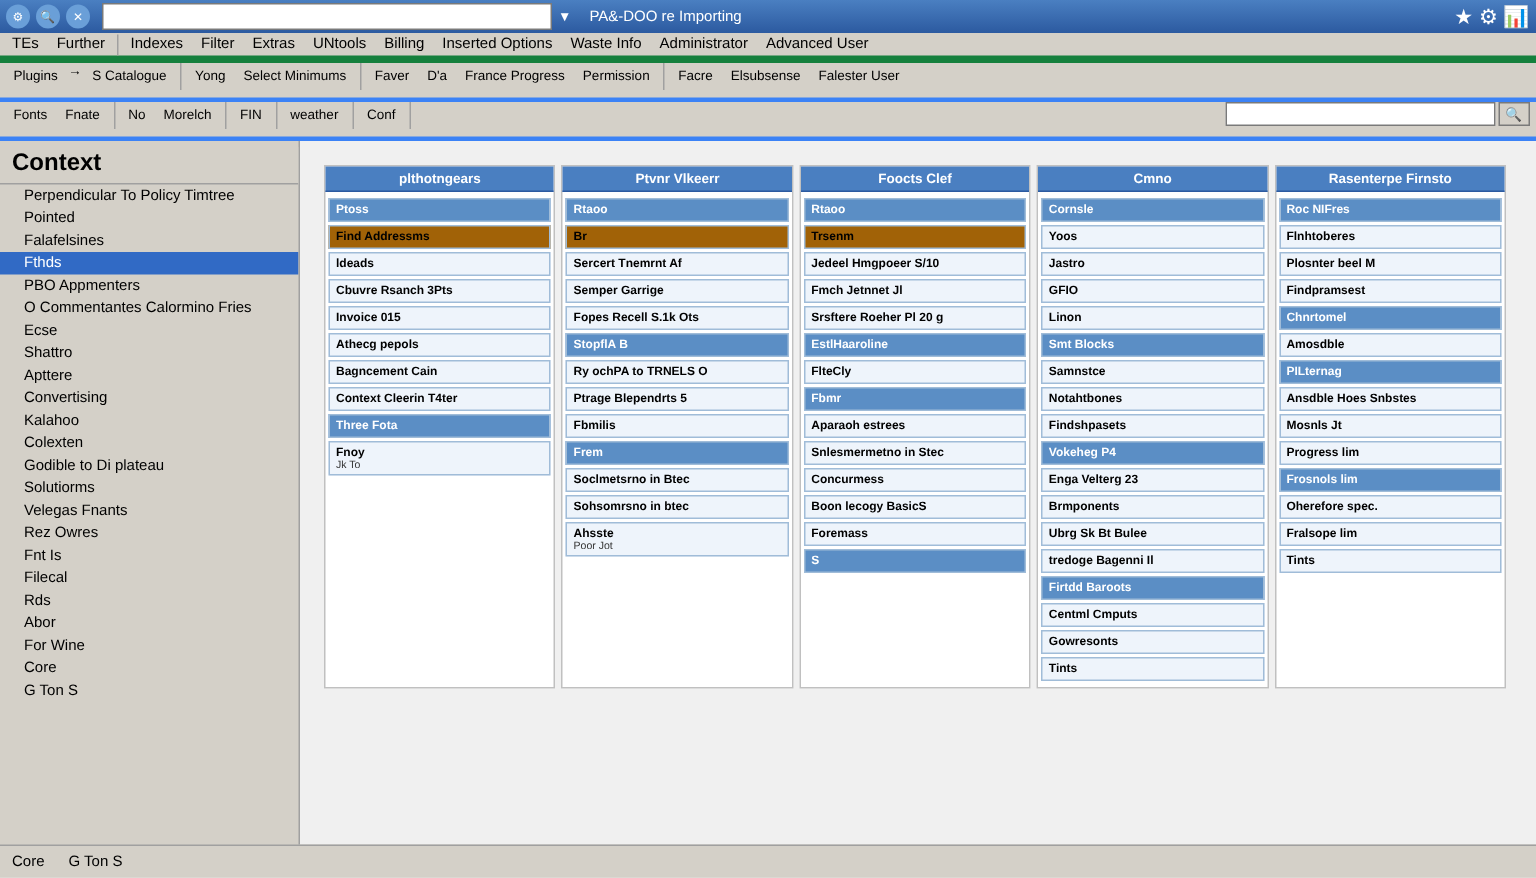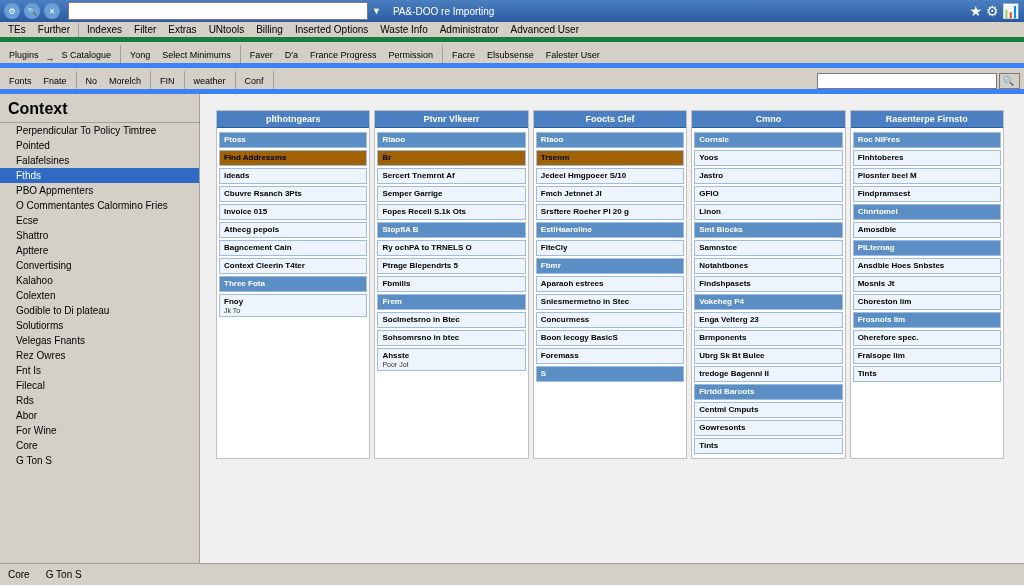--- a/index.html
+++ b/index.html
@@ -49,24 +49,24 @@
       font-size: 10px;
       cursor: pointer;
       white-space: nowrap;
     }
 
     
     .toolbar {
       background: #d4d0c8;
       height: 26px;
       display: flex;
-      align-items: flex-end;
+      align-items: flex-start;
       padding: 0 4px;
       gap: 2px;
-      border-bottom: 5px solid #3b82f6;
+      border-bottom: 3px solid #3b82f6;
     }
     .toolbar-btn {
       padding: 2px 4px;
       font-size: 9px;
       background: #d4d0c8;
       border: 1px solid transparent;
       cursor: pointer;
       white-space: nowrap;
     }
     .toolbar-sep {
@@ -533,21 +533,21 @@
           <div class="card blue-header">
               <div class="card-title">PILternag</div>
             </div>
           <div class="card light">
               <div class="card-title">Ansdble Hoes Snbstes</div>
             </div>
           <div class="card light">
               <div class="card-title">Mosnls Jt</div>
             </div>
           <div class="card light">
-              <div class="card-title">Choreston lim</div>
+              <div class="card-title">Progress lim</div>
             </div>
           <div class="card blue-header">
               <div class="card-title">Frosnols lim</div>
             </div>
           <div class="card light">
               <div class="card-title">Oherefore spec.</div>
             </div>
           <div class="card light">
               <div class="card-title">Fralsope lim</div>
             </div>

